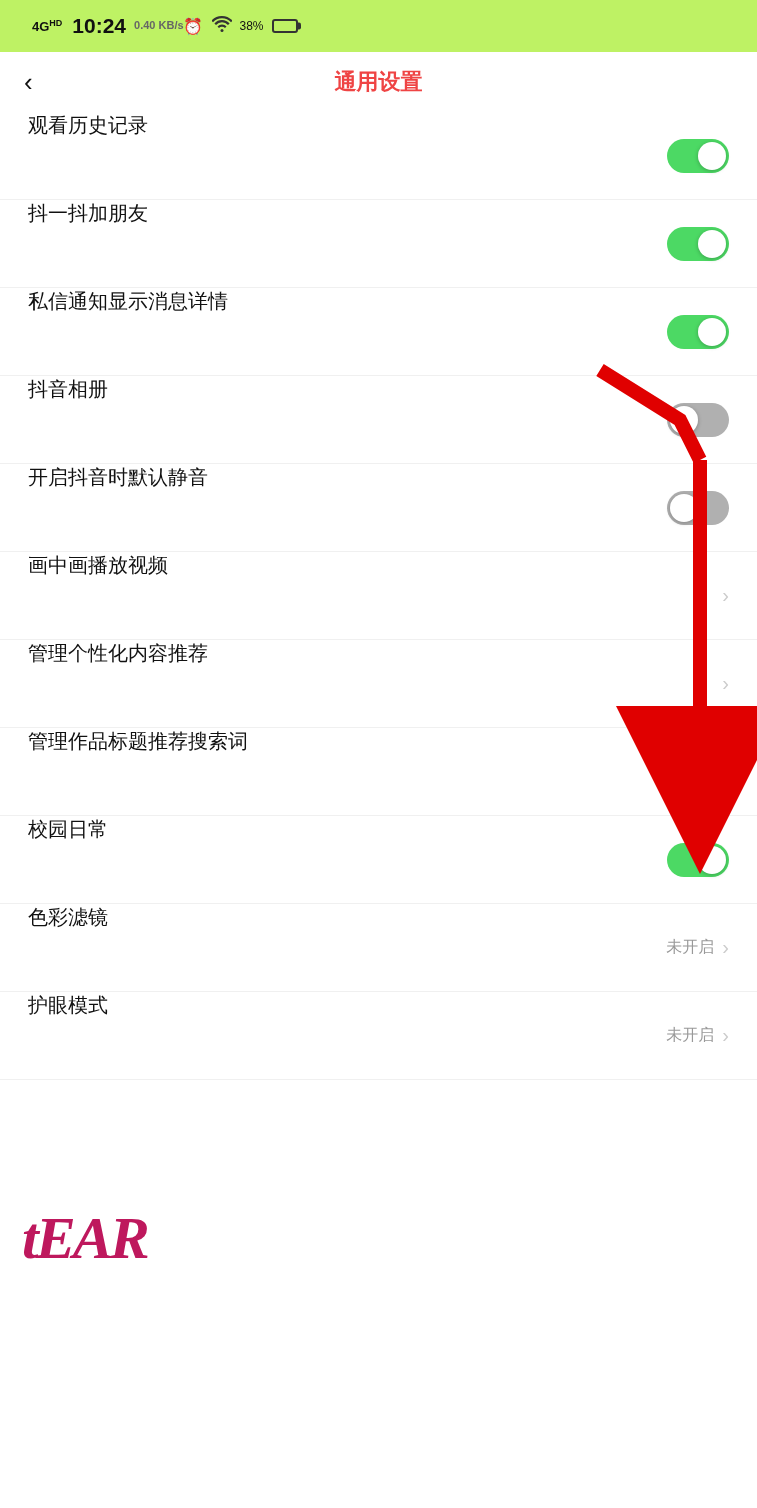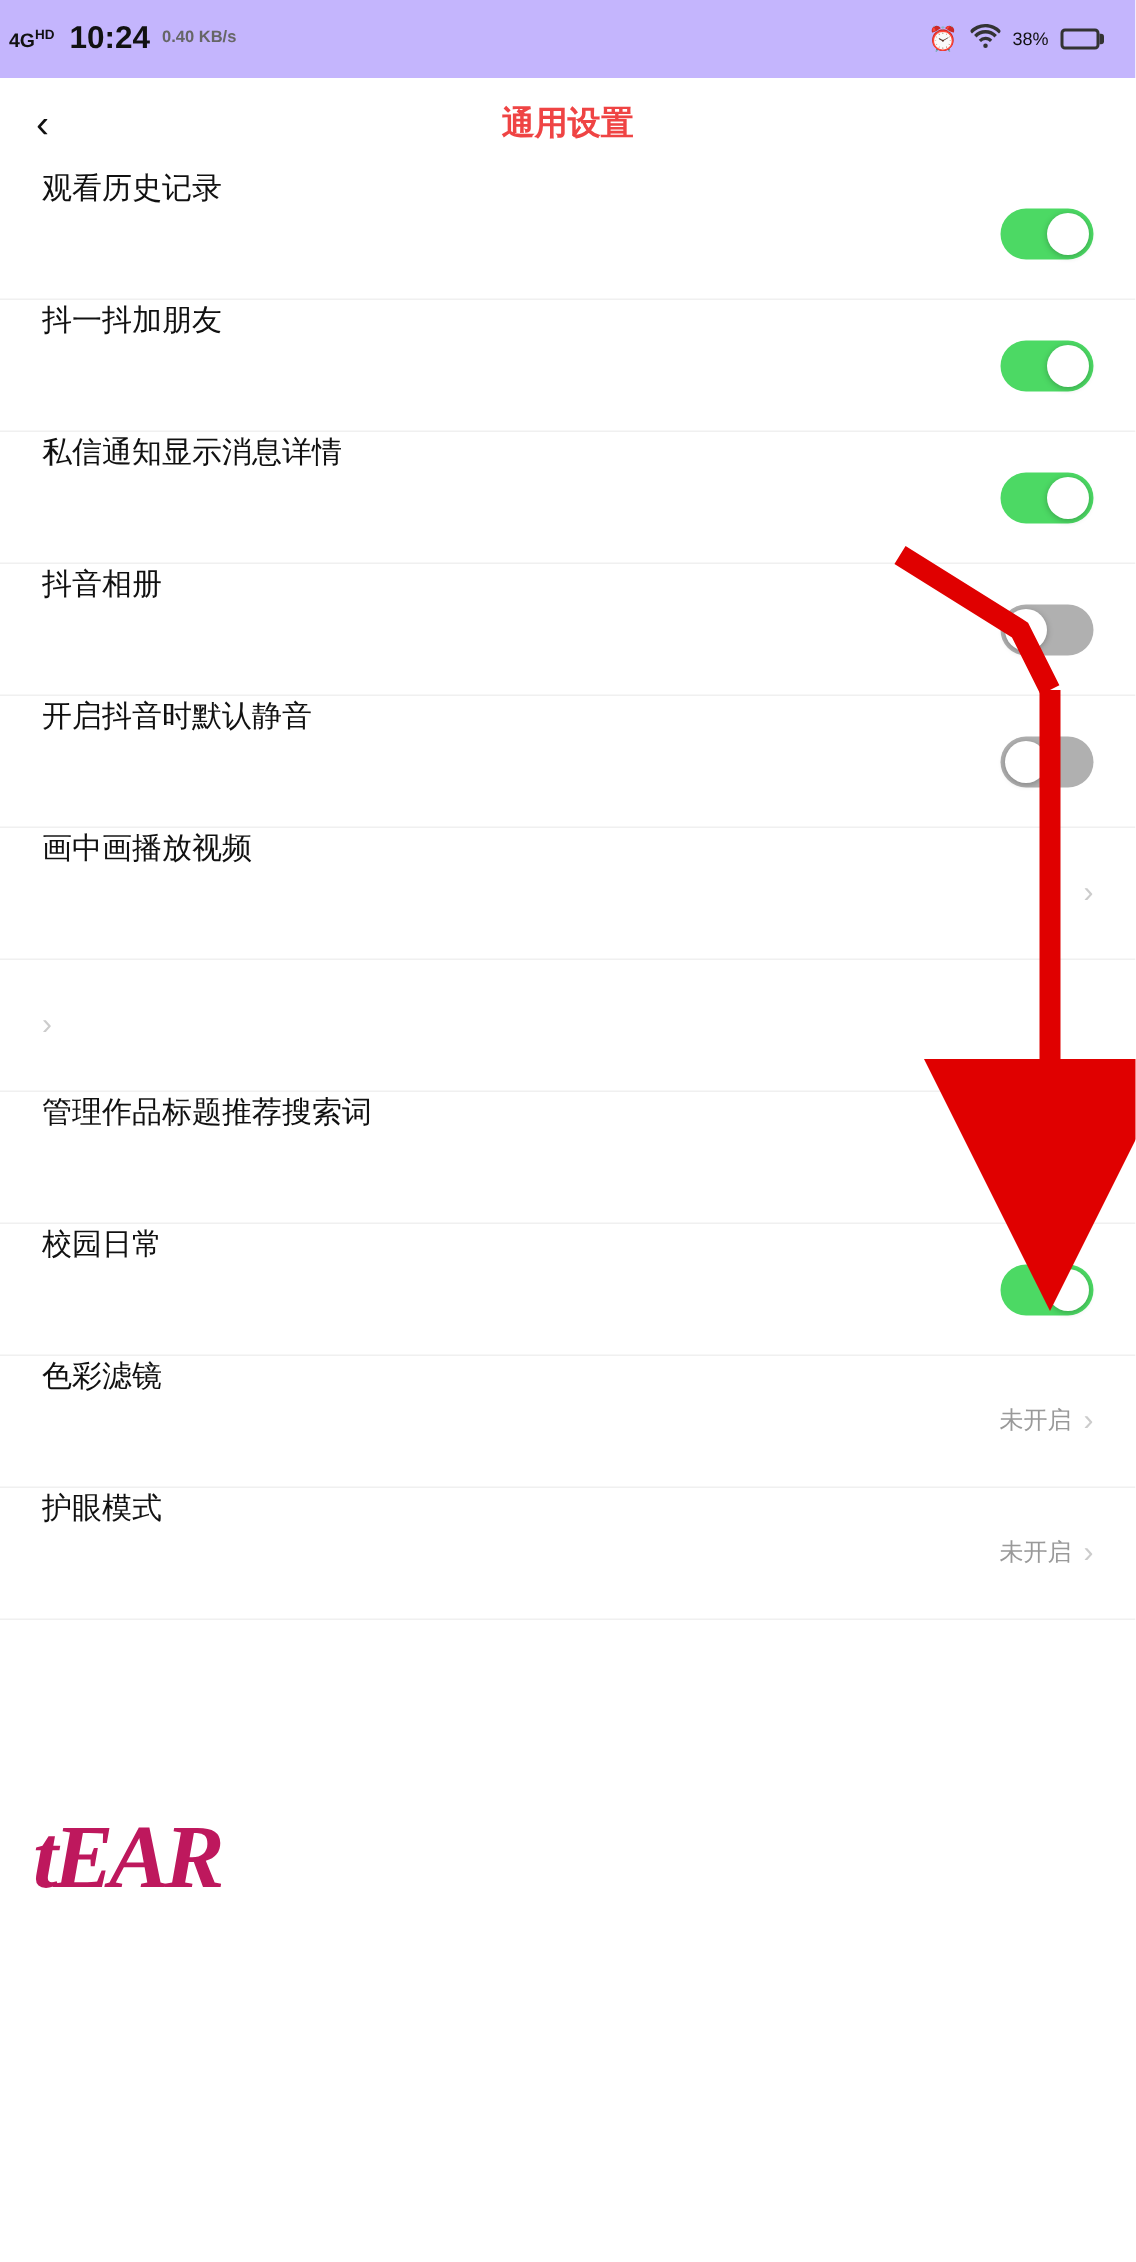--- a/index.html
+++ b/index.html
@@ -8,25 +8,25 @@
       width: 757px;
       min-height: 1508px;
       background: #ffffff;
       font-family: -apple-system, "PingFang SC", "Helvetica Neue", Arial, sans-serif;
       color: #111111;
     }
 
     
     .status-bar {
       display: flex;
-      justify-content: space-between;
-      align-items: center;
-      padding: 8px 24px 8px 6px;
+      justify-content: flex-start;
+      align-items: center;
+      padding: 8px 24px 8px 32px;
       height: 52px;
-      background: #c4b5fd;
+      background: #bef264;
     }
     .status-left {
       display: flex;
       align-items: center;
       gap: 4px;
       font-size: 15px;
       font-weight: 600;
     }
     .status-right {
       display: flex;
@@ -226,20 +226,21 @@
         </div>
       </div>
     </div>
     <div class="settings-item">
       <span class="settings-item-label">画中画播放视频</span>
       <div class="settings-item-right">
         <span class="chevron">›</span>
       </div>
     </div>
     <div class="settings-item">
+      <span class="settings-item-label">管理个性化内容推荐</span>
       <div class="settings-item-right">
         <span class="chevron">›</span>
       </div>
     </div>
     <div class="settings-item">
       <span class="settings-item-label">管理作品标题推荐搜索词</span>
       <div class="settings-item-right">
         <span class="settings-item-value">开启</span>
         <span class="chevron">›</span>
       </div>

